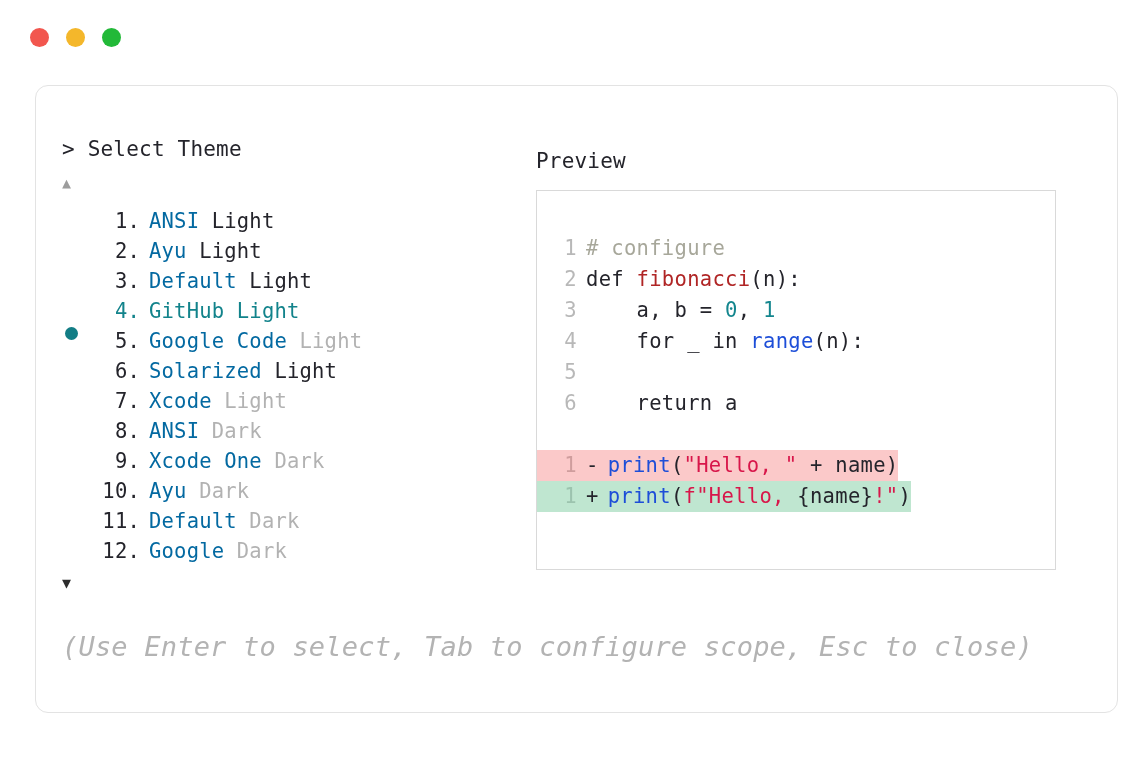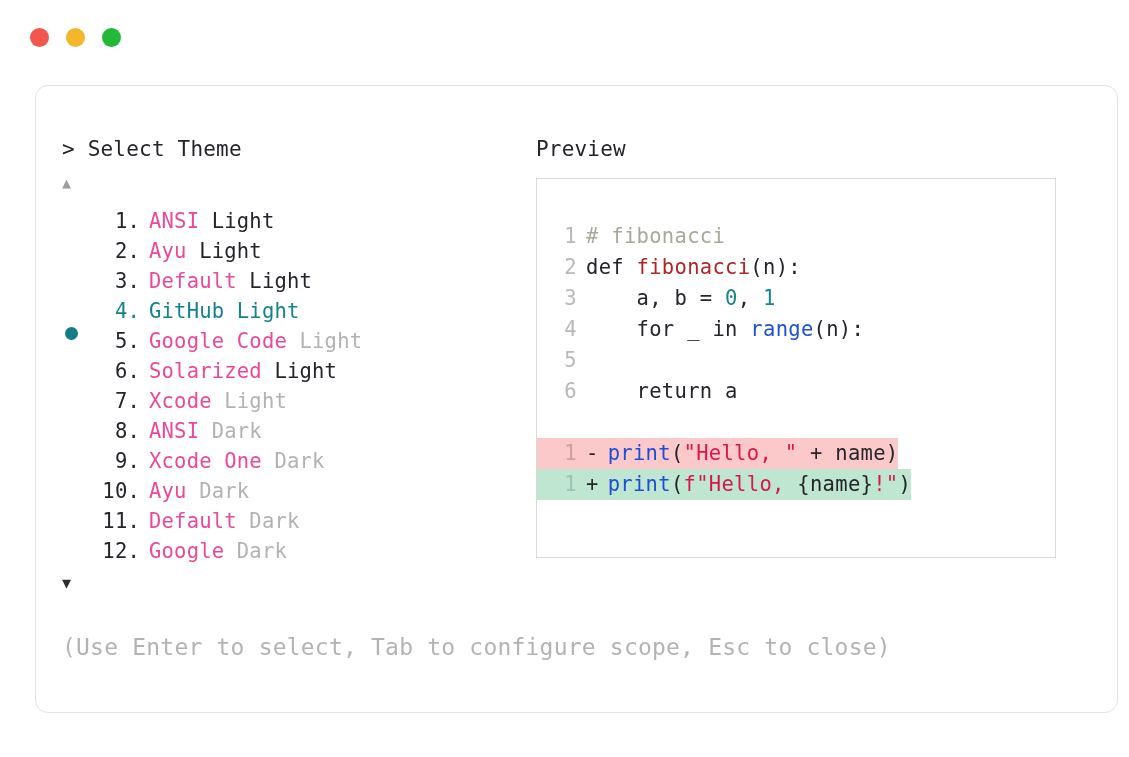--- a/index.html
+++ b/index.html
@@ -40,21 +40,21 @@
   
   .col-left {
     position: absolute;
     left: 26px;
     top: 48px;
     width: 465px;
   }
   .col-right {
     position: absolute;
     left: 500px;
-    top: 48px;
+    top: 60px;
     width: 530px;
   }
 
   .panel-title {
     font-size: 21px;
     line-height: 30px;
     color: #24242b;
     letter-spacing: 0.2px;
     white-space: pre;
   }
@@ -95,21 +95,21 @@
     height: 13px;
     border-radius: 50%;
     background: #127d85;
   }
   .num-cell {
     width: 48px;
     flex: 0 0 48px;
     text-align: right;
     color: #24242b;
   }
-  .name-cell { color: #ec4899; padding-left: 9px; }
+  .name-cell { color: #0369a1; padding-left: 9px; }
   .suffix-dark  { color: #24242b; }
   .suffix-muted { color: #b2b2b2; }
 
   .theme-row.selected .num-cell,
   .theme-row.selected .name-cell,
   .theme-row.selected .suffix-dark,
   .theme-row.selected .suffix-muted { color: #12838b; }
 
   
   .code-box {
@@ -169,25 +169,26 @@
     width: fit-content;
   }
   .marker-del { color: #24242b; }
   .marker-add { color: #24242b; }
 
   
   .footer-hint {
     position: absolute;
     left: 26px;
     bottom: 50px;
-    font-size: 23px;
+    font-size: 27px;
     line-height: 30px;
     color: #b3b3b3;
     letter-spacing: 0.2px;
     white-space: pre;
+    font-style: italic;
   }
 </style>
 </head>
 <body>
 
 <div class="titlebar">
   <span class="dot dot-red"></span>
   <span class="dot dot-yellow"></span>
   <span class="dot dot-green"></span>
 </div>
@@ -214,21 +215,21 @@
         <div class="theme-row"><div class="bullet-cell"></div><div class="num-cell">12.</div><div class="name-cell">Google</div><div style="white-space: pre;"> </div><div class="suffix-muted">Dark</div></div>
       </div>
 
     <div class="arrow arrow-down">▼</div>
   </div>
 
   <div class="col-right">
     <div class="panel-title">Preview</div>
 
     <div class="code-box" id="code-box">
-        <div class="code-line"><div class="gutter">1</div><div class="code-text"><span class="seg tok-comment"># fibonacci</span></div></div>
+        <div class="code-line"><div class="gutter">1</div><div class="code-text"><span class="seg tok-comment"># configure</span></div></div>
         <div class="code-line"><div class="gutter">2</div><div class="code-text"><span class="seg tok-plain">def </span><span class="seg tok-fn">fibonacci</span><span class="seg tok-plain">(n):</span></div></div>
         <div class="code-line"><div class="gutter">3</div><div class="code-text"><span class="seg tok-plain">    a, b = </span><span class="seg tok-num">0</span><span class="seg tok-plain">, </span><span class="seg tok-num">1</span></div></div>
         <div class="code-line"><div class="gutter">4</div><div class="code-text"><span class="seg tok-plain">    for _ in </span><span class="seg tok-builtin">range</span><span class="seg tok-plain">(n):</span></div></div>
         <div class="code-line"><div class="gutter">5</div></div>
         <div class="code-line"><div class="gutter">6</div><div class="code-text"><span class="seg tok-plain">    return a</span></div></div>
         <div class="code-gap"></div>
         <div class="diff-line diff-del" style="background: rgb(251, 201, 201);"><div class="gutter-d">1</div><div class="marker-del" style="padding-left: 9px;">-</div><div class="code-text"><span class="seg tok-builtin">print</span><span class="seg tok-plain">(</span><span class="seg tok-str">"Hello, "</span><span class="seg tok-plain"> + name)</span></div></div>
         <div class="diff-line diff-add" style="background: rgb(191, 230, 208);"><div class="gutter-d">1</div><div class="marker-add" style="padding-left: 9px;">+</div><div class="code-text"><span class="seg tok-builtin">print</span><span class="seg tok-plain">(</span><span class="seg tok-str">f"Hello, </span><span class="seg tok-plain">{name}</span><span class="seg tok-str">!"</span><span class="seg tok-plain">)</span></div></div>
       </div>
   </div>

